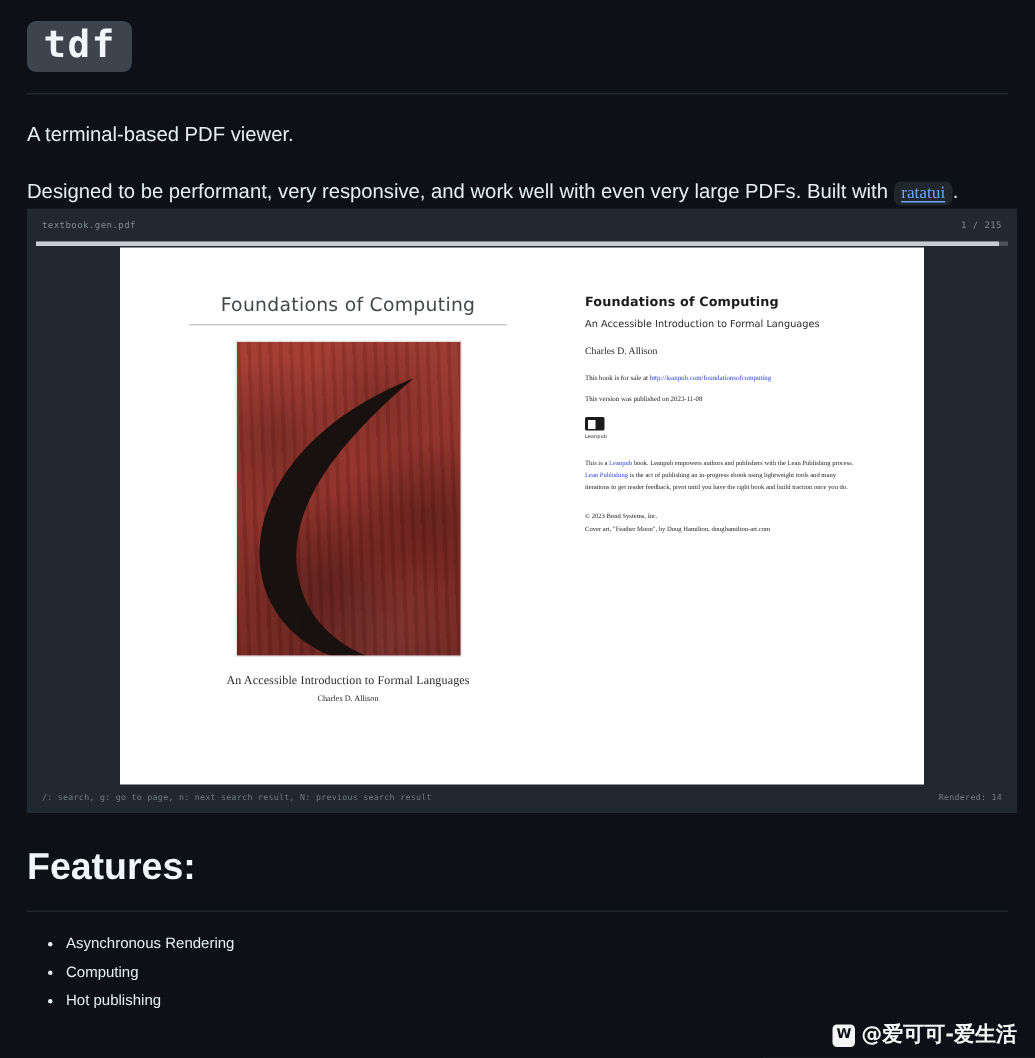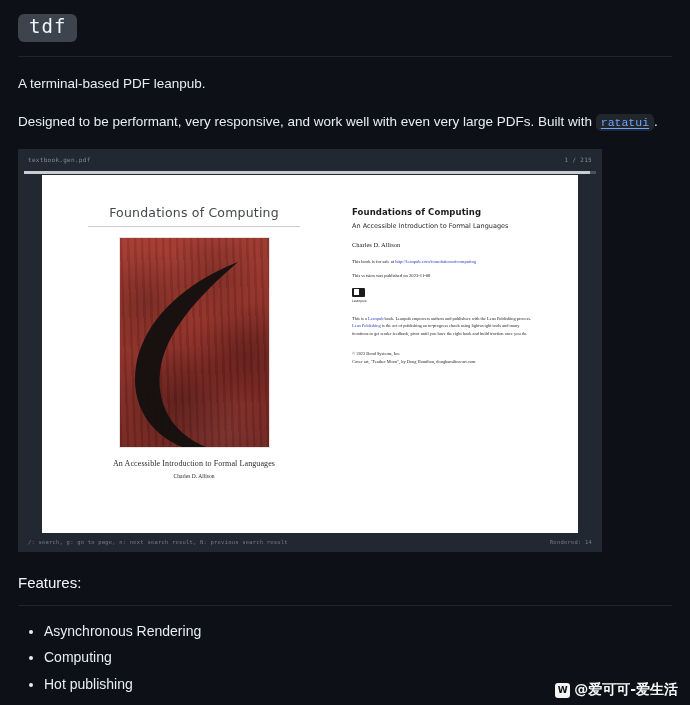--- a/index.html
+++ b/index.html
@@ -16,55 +16,55 @@
 
   .page { padding: 14px 18px 0 18px; }
 
   
   .title-row { display: flex; align-items: center; }
   .title-badge {
     display: inline-block;
     background: #3d444d;
     color: #f0f6fc;
     font-family: "DejaVu Sans Mono", monospace;
-    font-weight: 400;
-    font-size: 19px;
+    font-weight: 700;
+    font-size: 25px;
     letter-spacing: 1px;
     padding: 3px 11px 5px 11px;
     border-radius: 6px;
     line-height: 1.05;
   }
   .rule {
     height: 1px;
     background: #21262d;
     margin: 14px 0 0 0;
   }
 
   
   p.body-text {
     font-size: 13.5px;
     line-height: 1.55;
     color: #e6edf3;
     margin-top: 17px;
   }
   code.inline {
-    font-family: Liberation Mono, monospace;
+    font-family: Liberation Serif, serif;
     font-size: 11.5px;
     background: #21262d;
     color: #6ba6ff;
     padding: 2px 5px;
     border-radius: 5px;
     text-decoration: underline;
     text-underline-offset: 2px;
   }
 
   
   .terminal {
-    margin-top: 16px;
-    width: 584px;
+    margin-top: 0;
+    width: 660px;
     height: 403px;
     background: #222831;
     position: relative;
     overflow: hidden;
   }
   .term-topbar {
     height: 22px;
     display: flex;
     align-items: center;
     justify-content: space-between;
@@ -218,31 +218,31 @@
   .r-copyright {
     font-family: "Liberation Serif", serif;
     font-size: 4.4px;
     line-height: 1.9;
     margin-top: 12px;
     color: #1f1f1f;
   }
 
   
   h2.features-title {
-    font-size: 15px;
-    font-weight: 400;
+    font-size: 25px;
+    font-weight: 700;
     margin-top: 22px;
     color: #f0f6fc;
   }
   ul.features {
     margin-top: 12px;
     padding-left: 26px;
   }
   ul.features li {
-    font-size: 14px;
+    font-size: 10px;
     line-height: 1.9;
     color: #e6edf3;
   }
 
   
   .watermark {
     position: absolute;
     right: 12px;
     bottom: 6px;
     display: flex;
@@ -267,21 +267,21 @@
 </head>
 <body>
 
 <div class="page">
 
   <div class="title-row">
     <span class="title-badge">tdf</span>
   </div>
   <div class="rule"></div>
 
-  <p class="body-text">A terminal-based PDF leanpub.</p>
+  <p class="body-text">A terminal-based PDF viewer.</p>
 
   <p class="body-text">
     <span>Designed to be performant, very responsive, and work well with even very large PDFs. Built with </span><code class="inline">ratatui</code><span>.</span>
   </p>
 
   <div class="terminal">
 
     <div class="term-topbar">
       <span>textbook.gen.pdf</span>
       <span>1 / 215</span>

